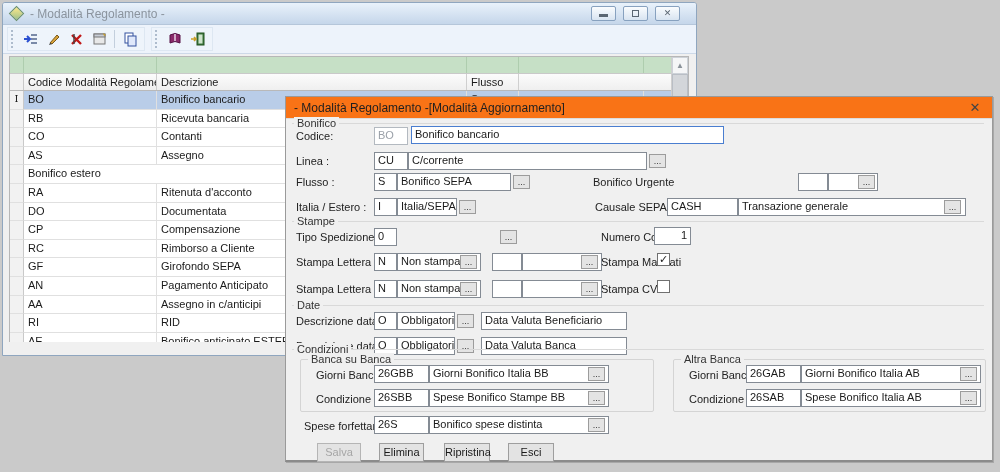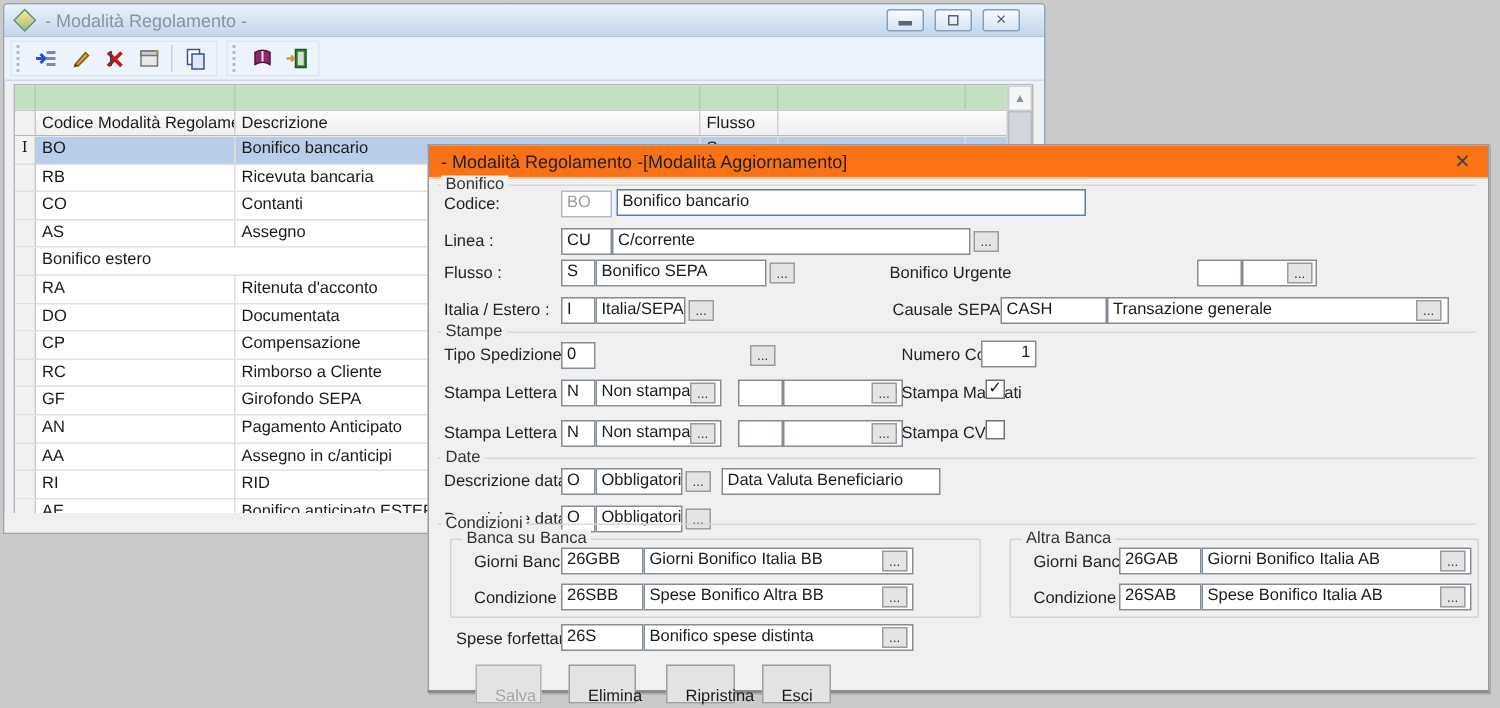--- a/index.html
+++ b/index.html
@@ -59,21 +59,21 @@
   .sect-line { position:absolute; left:6px; right:8px; border-top:1px solid #d9d9d9; }
   .sect-lbl { position:absolute; font-size:11px; color:#333; background:#f0f0f0; padding:0 3px; }
   .lbl { position:absolute; white-space:nowrap; color:#222; }
   .box { position:absolute; height:18px; background:#fff; border:1px solid #848b94; padding:1px 3px; font-size:11px; white-space:nowrap; overflow:hidden; }
   .box.dis { color:#9aa0a8; border-color:#b3b9c0; }
   .box.focus { border:1px solid #4a7ed0; }
   .box.inbtn { padding-right:8px; }
   .btn3 { position:absolute; width:17px; height:14px; background:#e4e4e4; border:1px solid #9c9c9c; font-size:9px; line-height:10px; text-align:center; color:#333; padding:0; }
   .groupbox { position:absolute; border:1px solid #d4d4d4; border-radius:2px; }
   .chk { position:absolute; width:13px; height:13px; background:#fff; border:1px solid #707070; font-size:11px; line-height:11px; text-align:center; color:#222; }
-  .pushbtn { position:absolute; height:19px; background:#e3e3e3; border:1px solid #9e9e9e; font-size:11px; text-align:center; line-height:17px; color:#1a1a1a; padding:12px; font-family:"Liberation Sans",sans-serif; }
+  .pushbtn { position:absolute; height:19px; background:#e3e3e3; border:1px solid #9e9e9e; font-size:11px; text-align:center; line-height:17px; color:#1a1a1a; padding:0; font-family:"Liberation Sans",sans-serif; }
   .pushbtn:disabled,.pushbtn.dis { color:#a6a6a6; border-color:#b5b5b5; }
 </style>
 </head>
 <body>
 
 <div class="mainwin">
   <div class="titlebar">
     <div class="title-ico"></div>
     <span class="t">- Modalità Regolamento -</span>
     <div class="winbtns">
@@ -354,33 +354,34 @@
   <span class="lbl" style="left:10px;top:218px">Descrizione data 1 :</span>
   <div class="box" style="left:88px;top:215px;width:23px">O</div>
   <div class="box" style="left:111px;top:215px;width:58px">Obbligatorio</div>
   <button class="btn3" style="left:171px;top:217px">...</button>
   <div class="box" style="left:195px;top:215px;width:146px">Data Valuta Beneficiario</div>
 
   <span class="lbl" style="left:10px;top:243px">Descrizione data 2 :</span>
   <div class="box" style="left:88px;top:240px;width:23px">O</div>
   <div class="box" style="left:111px;top:240px;width:58px">Obbligatorio</div>
   <button class="btn3" style="left:171px;top:242px">...</button>
+  <div class="box" style="left:195px;top:240px;width:146px">Data Valuta Banca</div>
 
   <div class="sect-line" style="top:252px"></div>
   <span class="sect-lbl" style="left:8px;top:246px">Condizioni</span>
 
   <div class="groupbox" style="left:14px;top:262px;width:354px;height:53px"></div>
   <span class="sect-lbl" style="left:22px;top:256px">Banca su Banca</span>
   <span class="lbl" style="left:30px;top:272px">Giorni Banca :</span>
   <div class="box" style="left:88px;top:268px;width:55px">26GBB</div>
   <div class="box inbtn" style="left:143px;top:268px;width:180px">Giorni Bonifico Italia BB</div>
   <button class="btn3" style="left:302px;top:270px">...</button>
   <span class="lbl" style="left:30px;top:296px">Condizione Spesa :</span>
   <div class="box" style="left:88px;top:292px;width:55px">26SBB</div>
-  <div class="box inbtn" style="left:143px;top:292px;width:180px">Spese Bonifico Altra BB</div>
+  <div class="box inbtn" style="left:143px;top:292px;width:180px">Spese Bonifico Stampe BB</div>
   <button class="btn3" style="left:302px;top:294px">...</button>
 
   <div class="groupbox" style="left:387px;top:262px;width:313px;height:53px"></div>
   <span class="sect-lbl" style="left:395px;top:256px">Altra Banca</span>
   <span class="lbl" style="left:403px;top:272px">Giorni Banca :</span>
   <div class="box" style="left:460px;top:268px;width:55px">26GAB</div>
   <div class="box inbtn" style="left:515px;top:268px;width:180px">Giorni Bonifico Italia AB</div>
   <button class="btn3" style="left:674px;top:270px">...</button>
   <span class="lbl" style="left:403px;top:296px">Condizione Spesa :</span>
   <div class="box" style="left:460px;top:292px;width:55px">26SAB</div>

